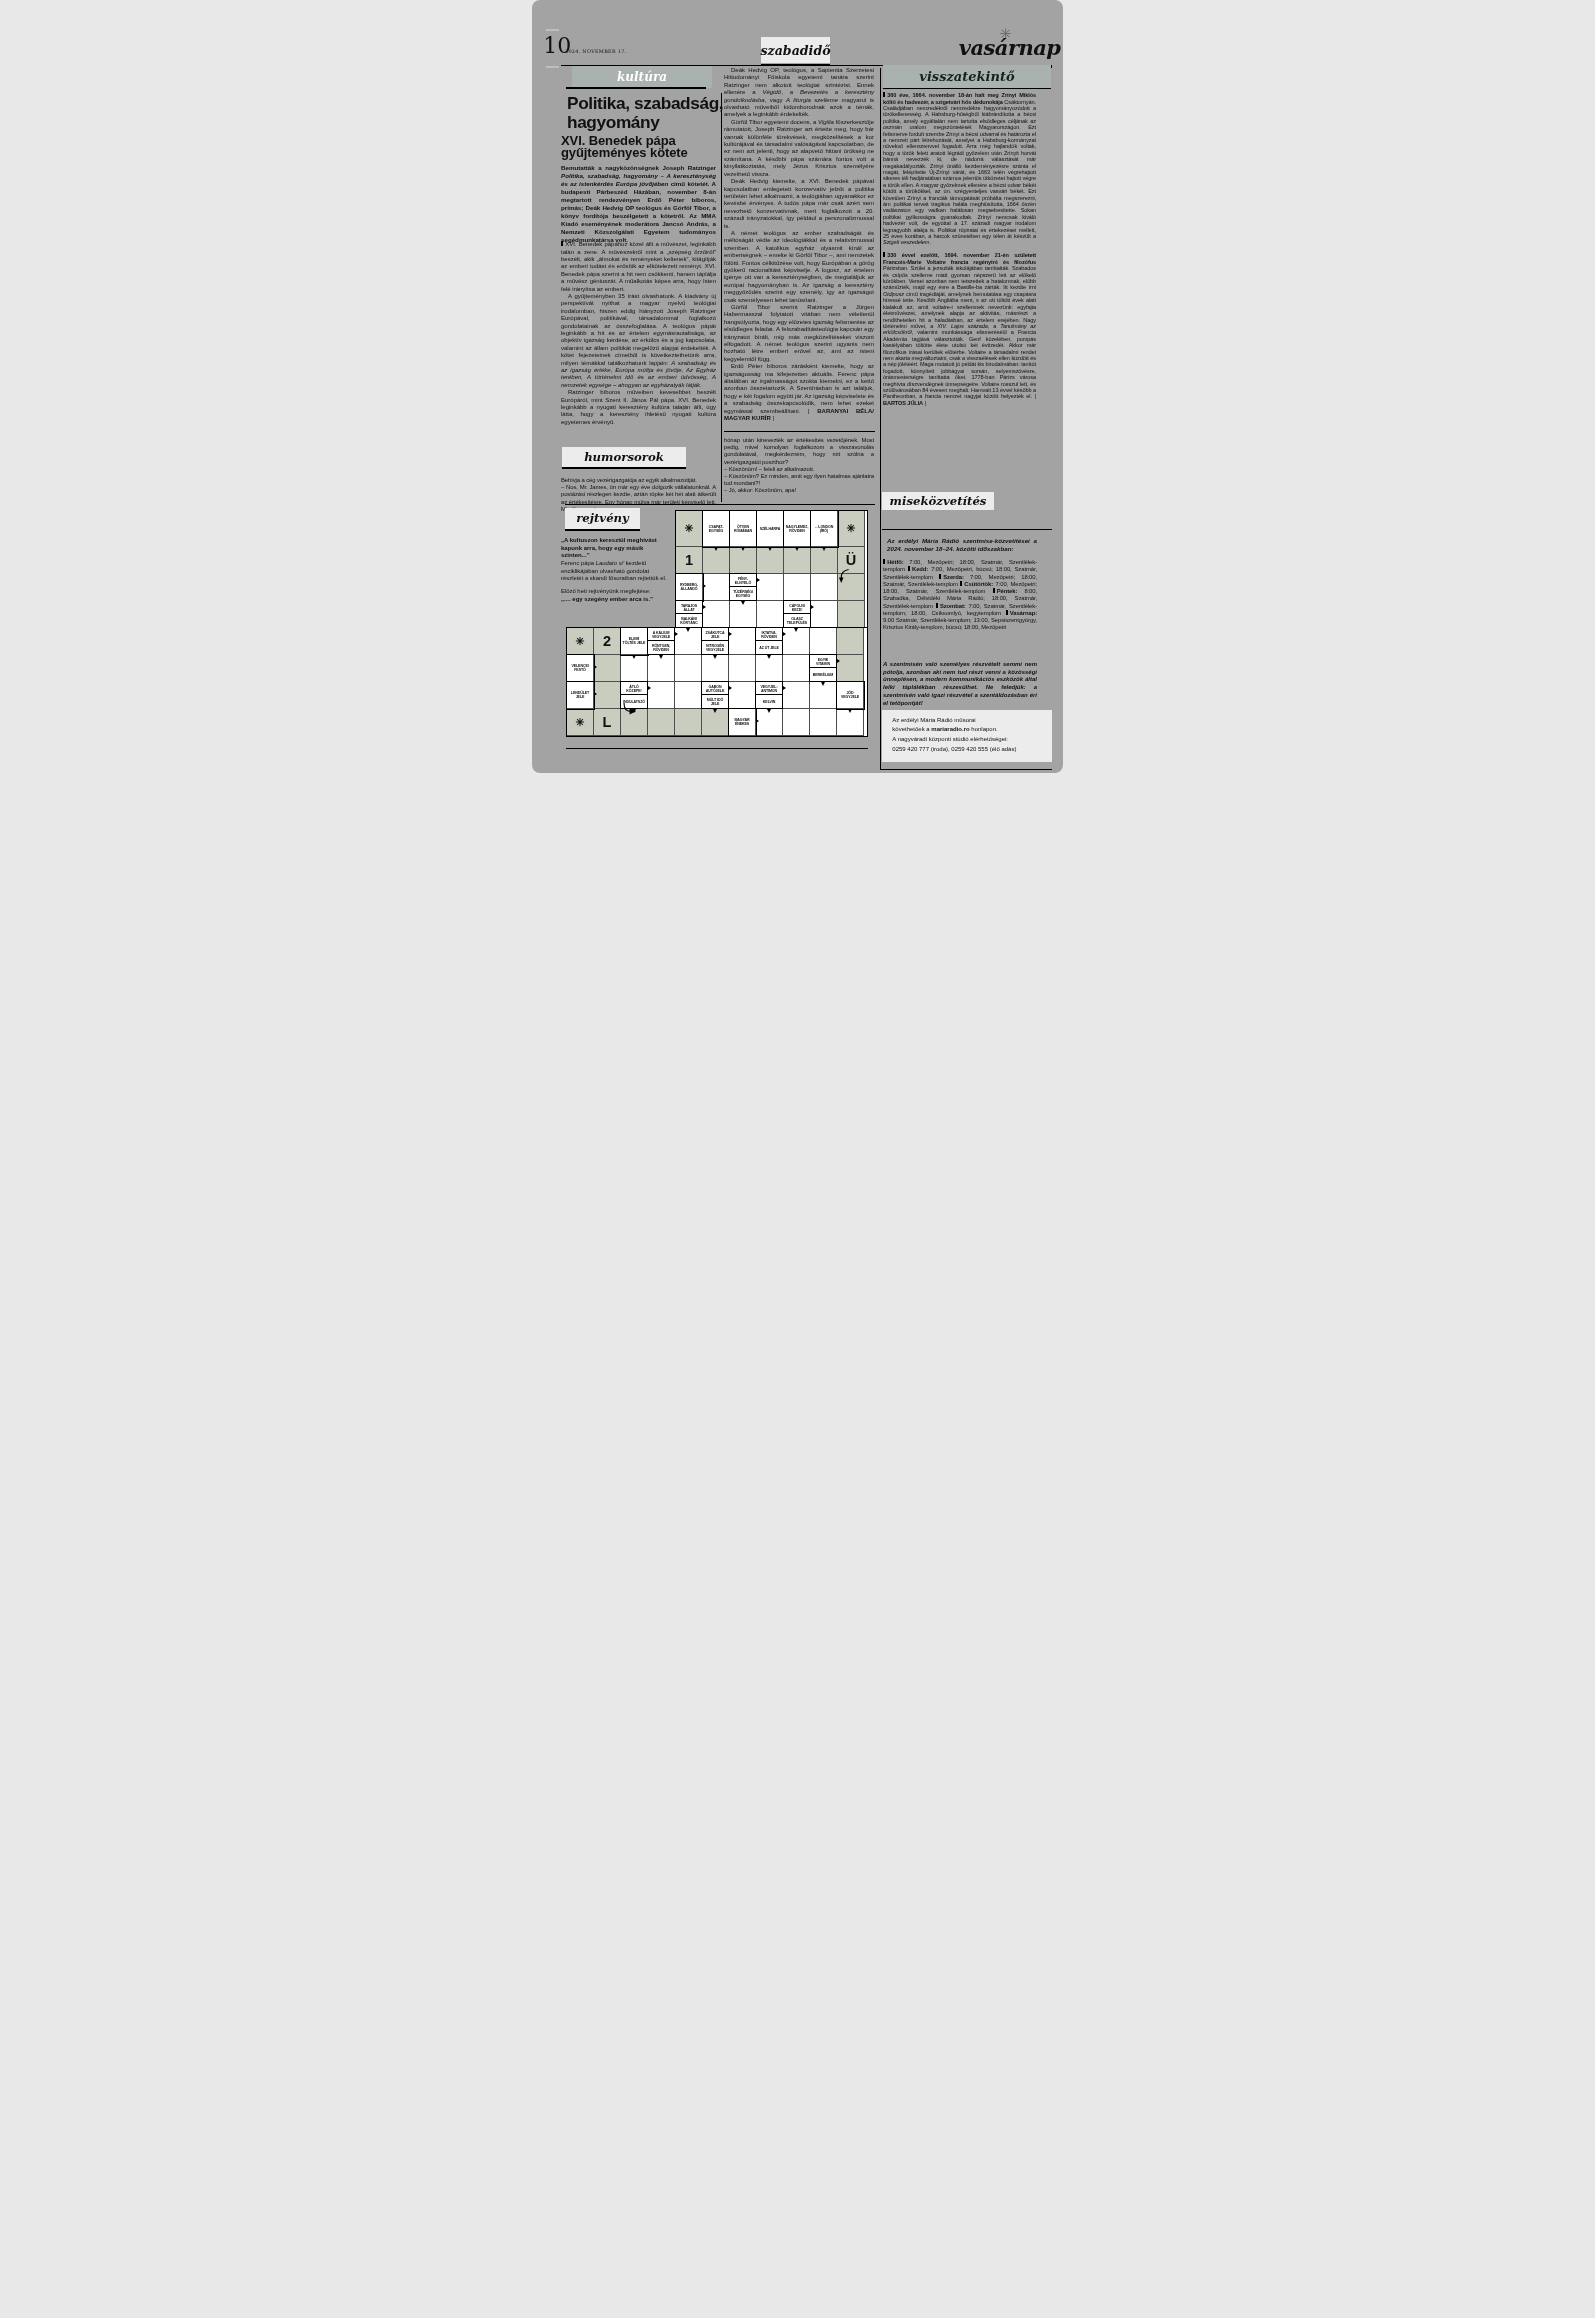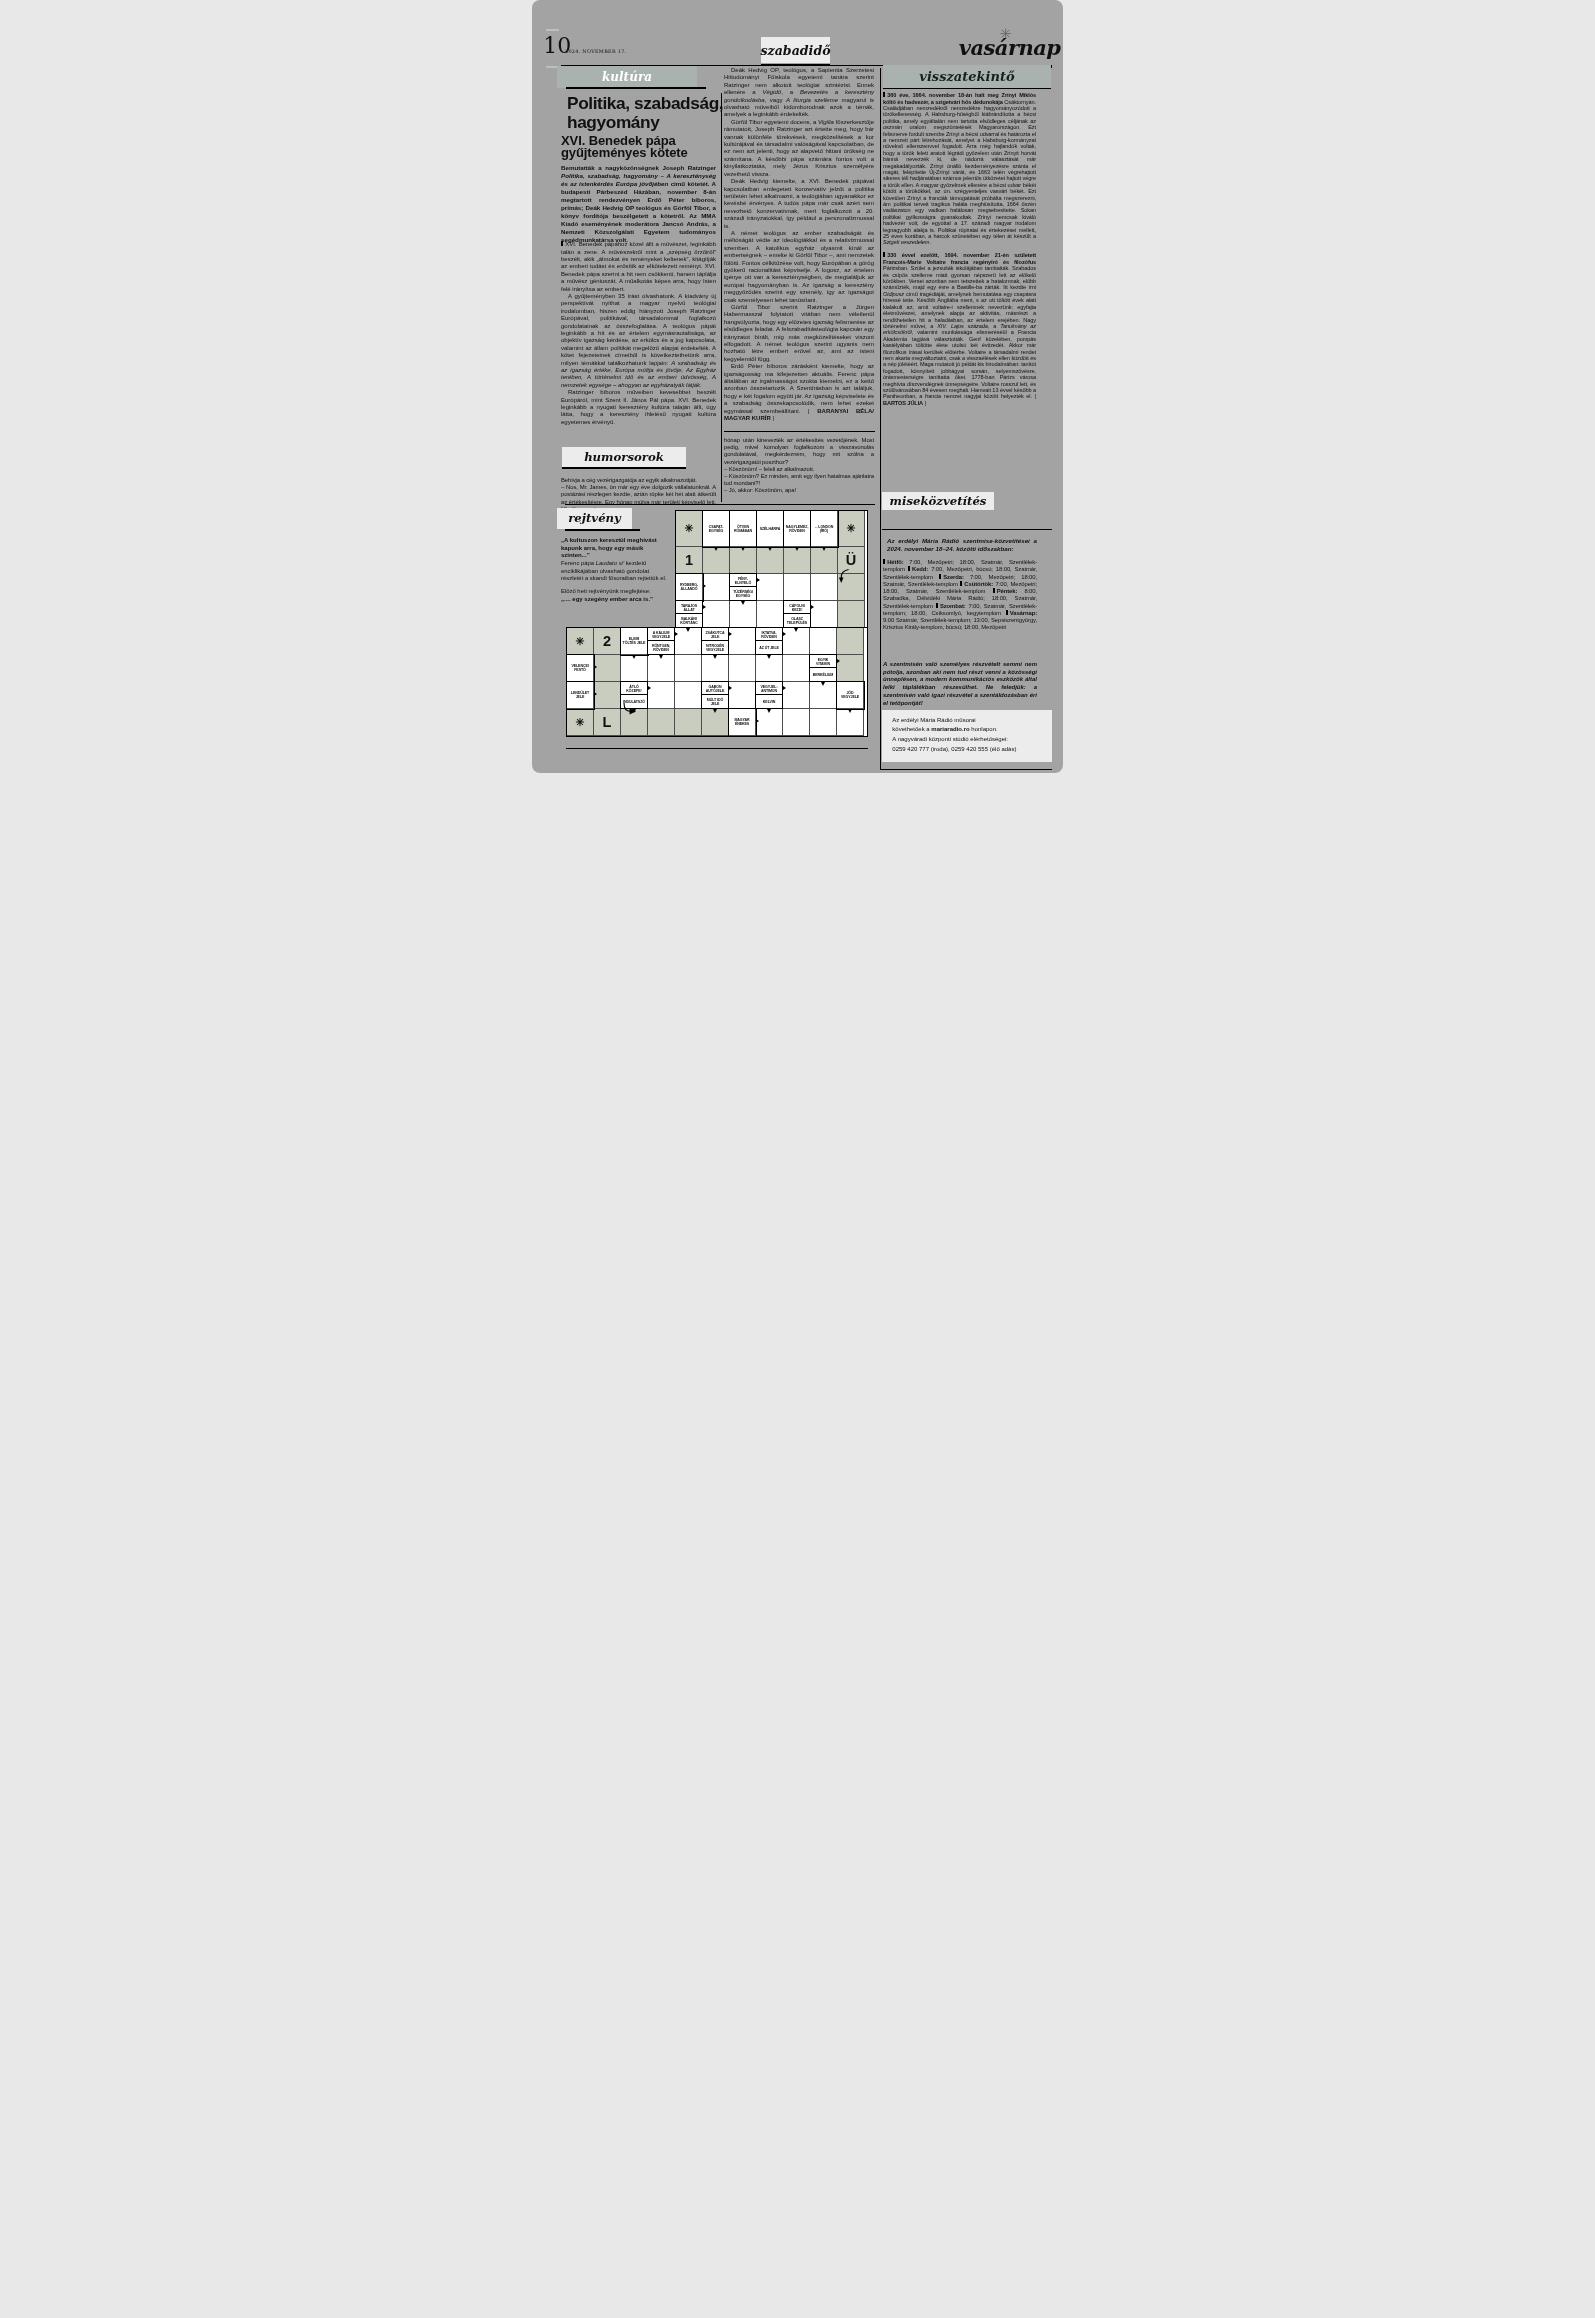--- a/index.html
+++ b/index.html
@@ -78,21 +78,21 @@
           <line x1="10" y1="14" x2="4" y2="20"></line>
       </g>
         <circle cx="12" cy="12" r="2.4" fill="#555"></circle>
     </svg>
     <span id="logo-text" class="serifit abs" style="left:3.7px;top:5.6px;">vasárnap</span>
     <div class="abs grayrule" style="left:24px;top:34px;width:7px;height:2.3px;"></div>
     <div class="abs rule" style="left:33px;top:34px;width:64px;height:2.8px;"></div>
   </div>
 
   <div class="abs rule" style="left:29px;top:65px;width:322px;height:0.9px;"></div>
-  <div class="abs secbox" style="left:25px;top:66px;width:140px;height:21.5px;">
+  <div class="abs secbox" style="left:40px;top:66px;width:140px;height:21.5px;">
     <span class="serifit" style="font-size:12px;color:#fff;">kultúra</span>
   </div>
   <div class="abs rule" style="left:34px;top:87px;width:140px;height:2.3px;"></div>
 
   <div class="abs secbox" style="left:351px;top:65px;width:168px;height:23px;border-bottom:0.9px solid #000;">
     <span class="serifit" style="font-size:13px;color:#16201d;">visszatekintő</span>
   </div>
 
   <div class="abs rule" style="left:189px;top:93px;width:0.5px;height:409px;"></div>
   <div class="abs rule" style="left:348px;top:68px;width:0.5px;height:701px;"></div>
@@ -130,21 +130,21 @@
     </div>
 
   <div class="abs litebox" style="left:30px;top:447px;width:124px;height:20.6px;">
     <span class="serifit" style="font-size:11.7px;">humorsorok</span>
   </div>
   <div class="abs rule" style="left:30px;top:467px;width:124px;height:1.9px;"></div>
   <div class="abs cond just" style="left:29px;top:477px;width:155px;">
       <p class="para">Behívja a cég vezérigazgatója az egyik alkalmazottját.<br>– Nos, Mr. James, ön már egy éve dolgozik vállalatunknál. A postázási részlegen kezdte, aztán röpke két hét alatt átkerült az értékesítésre. Egy hónap múlva már területi képviselő lett. Mindössze négy</p>
     </div>
 
-  <div class="abs litebox" style="left:25px;top:508px;width:75px;height:20.6px;">
+  <div class="abs litebox" style="left:33px;top:508px;width:75px;height:20.6px;">
     <span class="serifit" style="font-size:11.7px;">rejtvény</span>
   </div>
   <div class="abs rule" style="left:33px;top:529px;width:75px;height:1.9px;"></div>
   <div class="abs" style="left:29px;top:537px;width:111px;font-size:6px;line-height:7.5px;font-weight:bold;">„A kultuszon keresztül meghívást kapunk arra, hogy egy másik szinten...”</div>
   <div class="abs" style="left:29px;top:560px;width:111px;font-size:5.9px;line-height:7.5px;">
       <p class="para">Ferenc pápa <i>Laudato si'</i> kezdetű enciklikájában olvasható gondolat részletét a skandi fősoraiban rejtettük el.</p>
     </div>
   <div class="abs" style="left:29px;top:588px;width:112px;font-size:5.9px;line-height:7.5px;">Előző heti rejtvényünk megfejtése:</div>
   <div class="abs" style="left:29px;top:596px;width:112px;font-size:6px;line-height:7.5px;font-weight:bold;">„.... egy szegény ember arca is.”</div>
 

